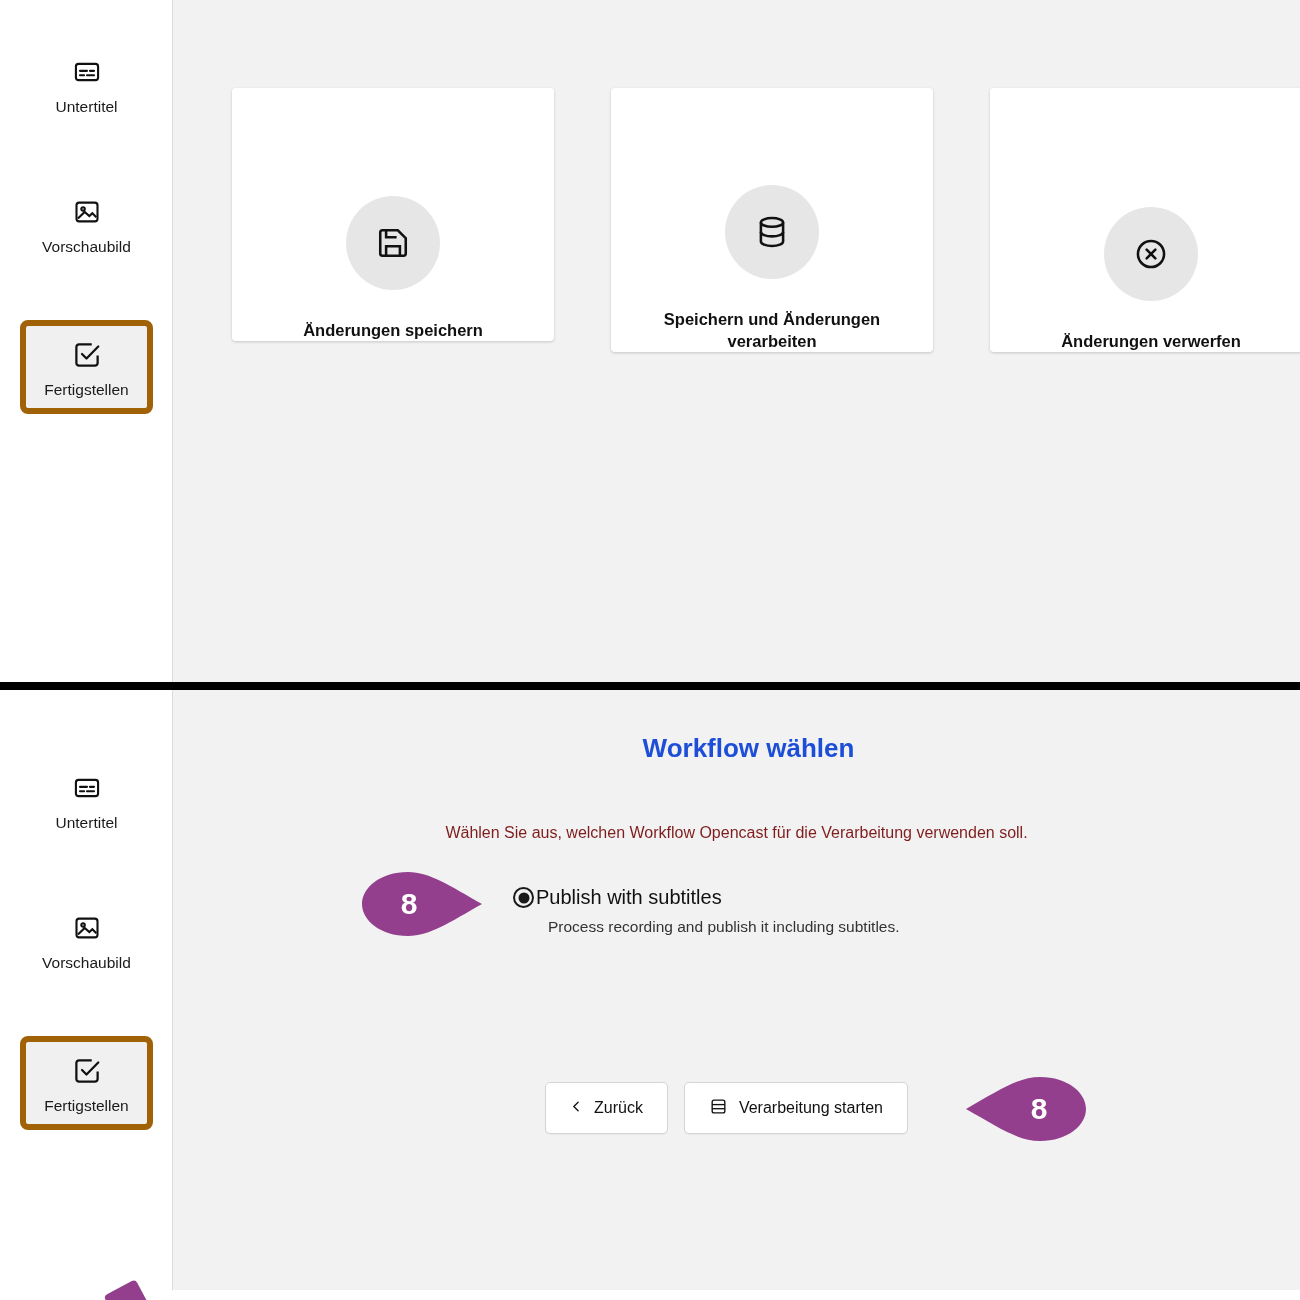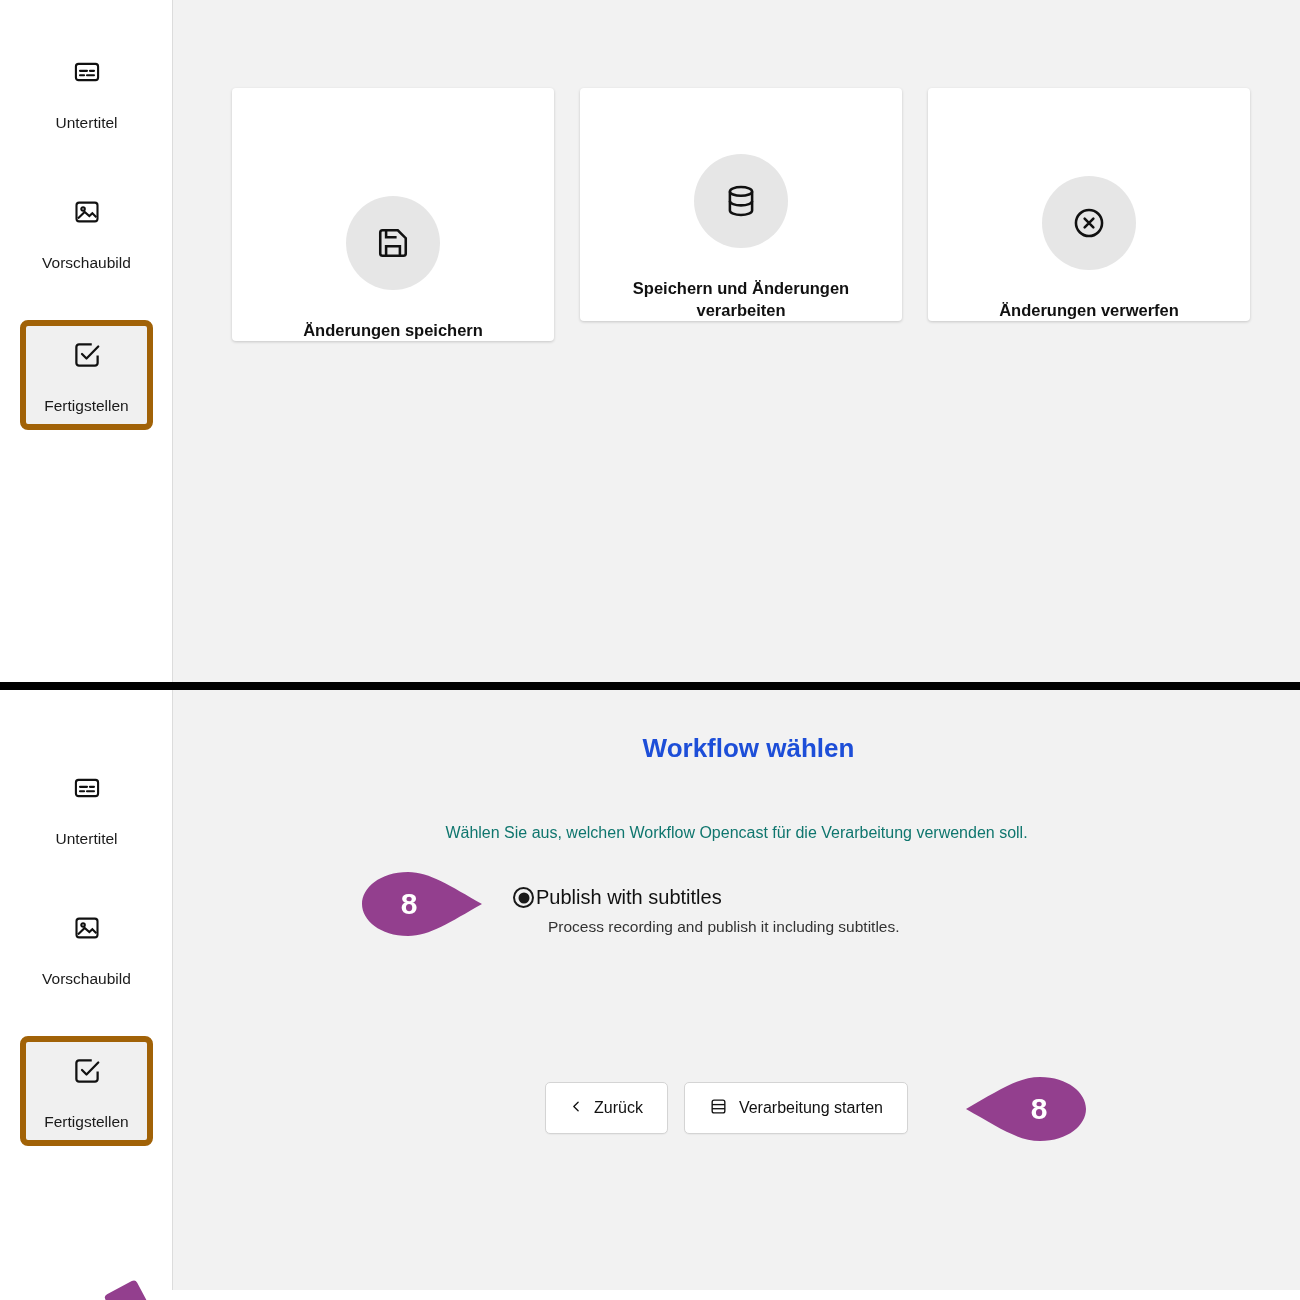--- a/index.html
+++ b/index.html
@@ -58,21 +58,20 @@
     width: 133px;
     box-sizing: border-box;
     display: flex;
     flex-direction: column;
     align-items: center;
     padding: 14px 0 10px 0;
     border-radius: 8px;
     background: transparent;
     border: 1px solid transparent;
     cursor: pointer;
-    gap: 16px;
   }
   .nav-item.active {
     background: #f0f0f0;
     border: 6px solid #a16207;
   }
   .nav-icon {
     width: 30px;
     height: 30px;
     display: flex;
     align-items: center;
@@ -116,21 +115,21 @@
     background: #ffffff;
     border-radius: 4px;
     box-shadow: 0 1px 3px rgba(0,0,0,0.18);
     display: flex;
     flex-direction: column;
     align-items: center;
     cursor: pointer;
     box-sizing: border-box;
     justify-content: flex-end;
   }
-  .card.tall { height: 233px; }
+  .card.tall { height: 264px; margin-left: 31px; }
   .card-circle {
     width: 94px;
     height: 94px;
     border-radius: 50%;
     background: #e6e6e6;
     margin-top: 44px;
     display: flex;
     align-items: center;
     justify-content: center;
   }
@@ -155,21 +154,21 @@
     font-weight: bold;
     color: #1d4ed8;
   }
   .wf-desc {
     position: absolute;
     left: 0;
     top: 134px;
     width: 1127px;
     text-align: center;
     font-size: 16px;
-    color: #0f766e;
+    color: #7f1d1d;
   }
   .options {
     position: absolute;
     left: 340px;
     top: 196px;
   }
   .option {
     margin-bottom: 24px;
   }
   .option-head {

